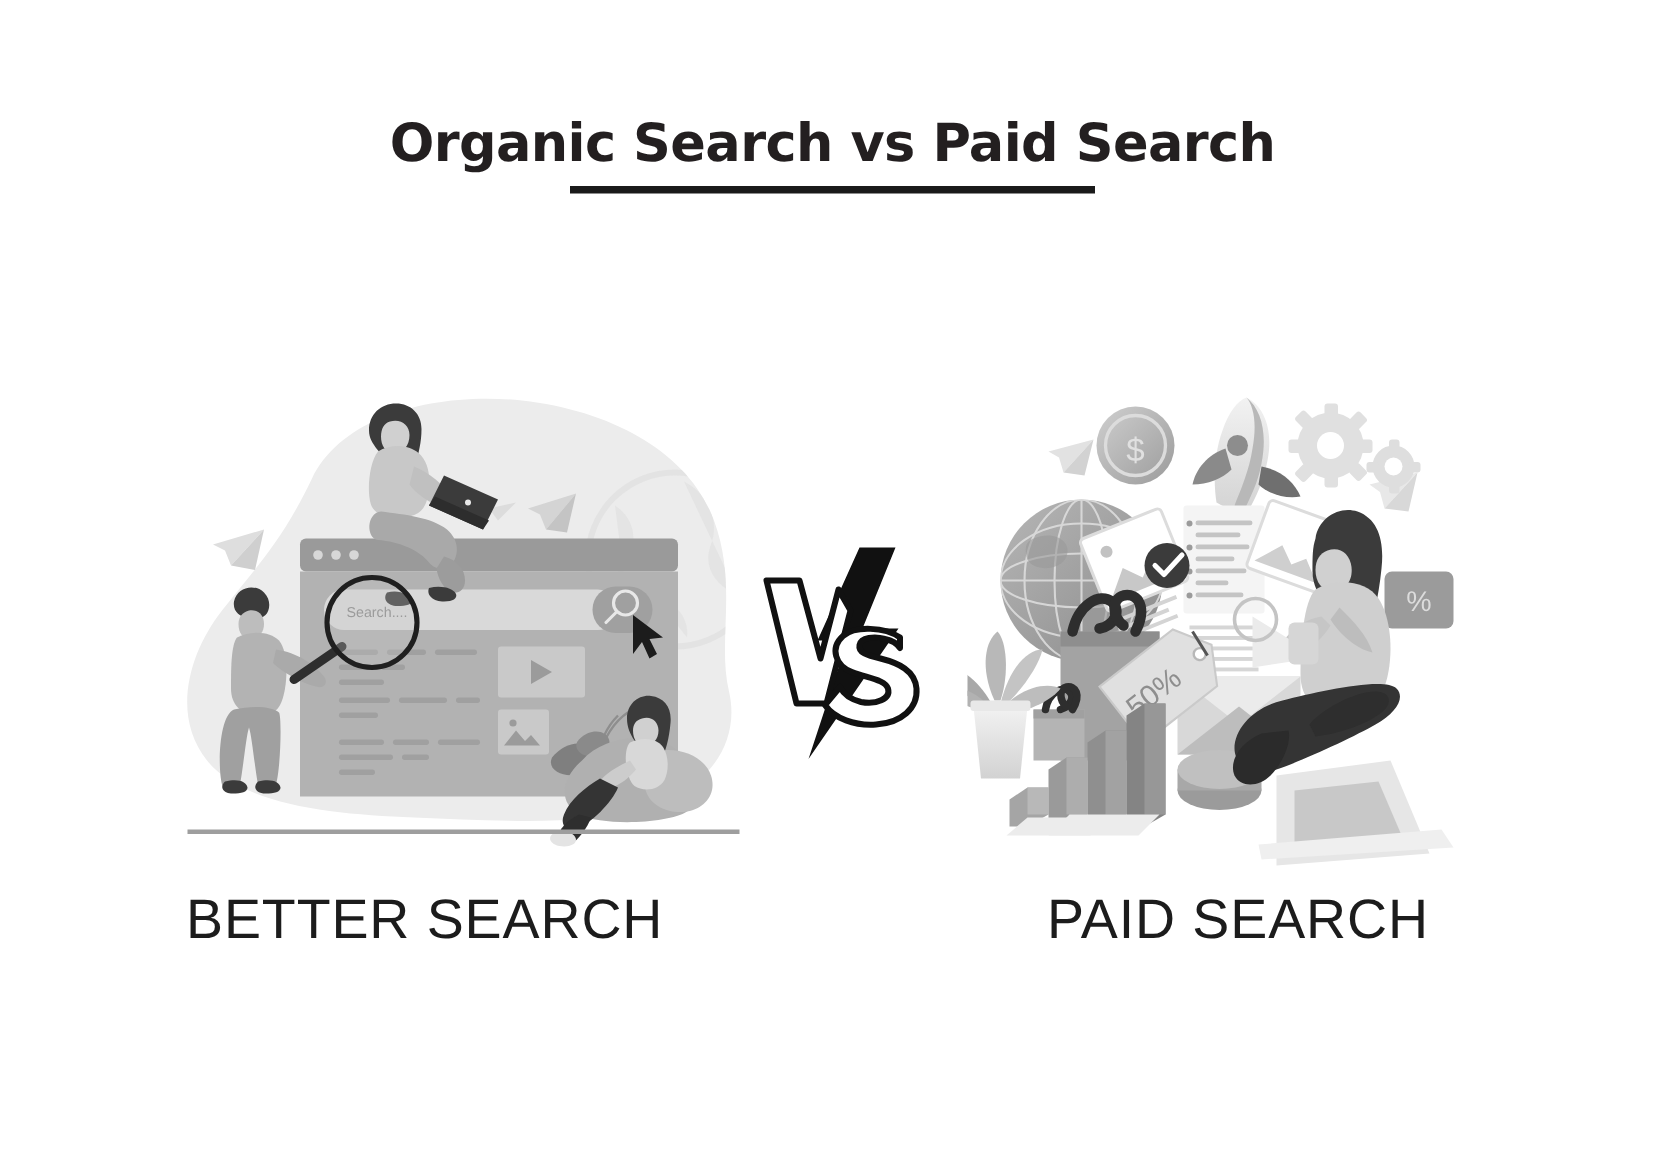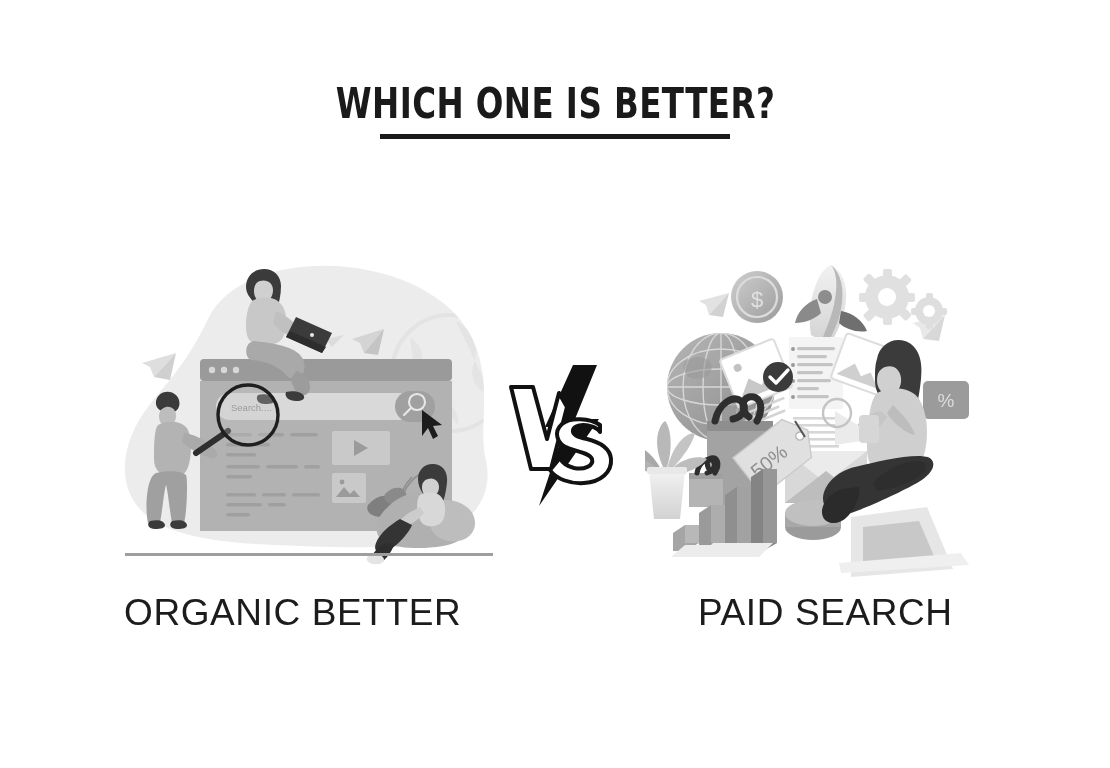--- a/index.html
+++ b/index.html
@@ -69,23 +69,21 @@
     position: absolute; left: 505px; top: 363px;
     width: 110px; height: 145px;
   }
 
   .svg-fill { display: block; width: 100%; height: 100%; }
 </style>
 </head>
 <body>
 
 <div id="heading-block">
-  <span id="title-line2-wrap">
-    <span id="title-line2">WHICH ONE IS BETTER?</span>
-  </span>
+  <span id="title-line1">Organic Search vs Paid Search</span>
   <div id="title-underline"></div>
 </div>
 
 <div class="panel" id="panel-left">
   <svg class="svg-fill" viewBox="0 0 420 330" xmlns="http://www.w3.org/2000/svg">
     <defs>
       <clipPath id="bgblob">
         <path d="M108 64 C128 22 190 6 248 12 C310 19 360 48 376 92
                  C392 136 378 172 386 206 C394 240 372 272 330 284
                  C288 296 230 292 176 290 C122 288 62 282 38 252
@@ -251,21 +249,21 @@
       <path d="M300 264 c-10 6 -20 14 -24 24 c-3 7 2 12 8 10 c10 -4 24 -18 28 -28 Z" fill="#343434"></path>
       <path d="M286 288 c-8 4 -14 10 -14 16 c0 4 4 6 8 4 c6 -3 12 -12 14 -18 Z" fill="#2e2e2e"></path>
 
       <path d="M270 300 c8 -2 14 1 14 5 c0 3 -5 5 -11 4 c-6 -1 -9 -6 -3 -9 Z" fill="#e4e4e4"></path>
     </g>
 
     <rect x="25" y="298" width="368" height="3" fill="#9e9e9e"></rect>
   </svg>
 </div>
 
-<div class="caption" id="caption-left">ORGANIC BETTER</div>
+<div class="caption" id="caption-left">BETTER SEARCH</div>
 
 <div id="vs-badge">
   <svg class="svg-fill" viewBox="0 0 110 145" xmlns="http://www.w3.org/2000/svg">
 
     <path d="M68 2 L40 64 L60 64 L34 143 L94 56 L70 56 L92 2 Z" fill="#111111"></path>
 
     <path d="M6 24 L28 24 L42 76 L54 30 L62 44 L46 106 L26 106 Z" fill="#ffffff" stroke="#111111" stroke-width="4" stroke-linejoin="round"></path>
 
     <path d="M95 62 c-10 -7 -30 -8 -38 -1 c-9 8 -5 20 6 24 c10 4 22 5 24 11
              c2 7 -8 11 -18 9 c-8 -2 -12 -6 -14 -10 l-10 12 c6 9 20 14 34 13

